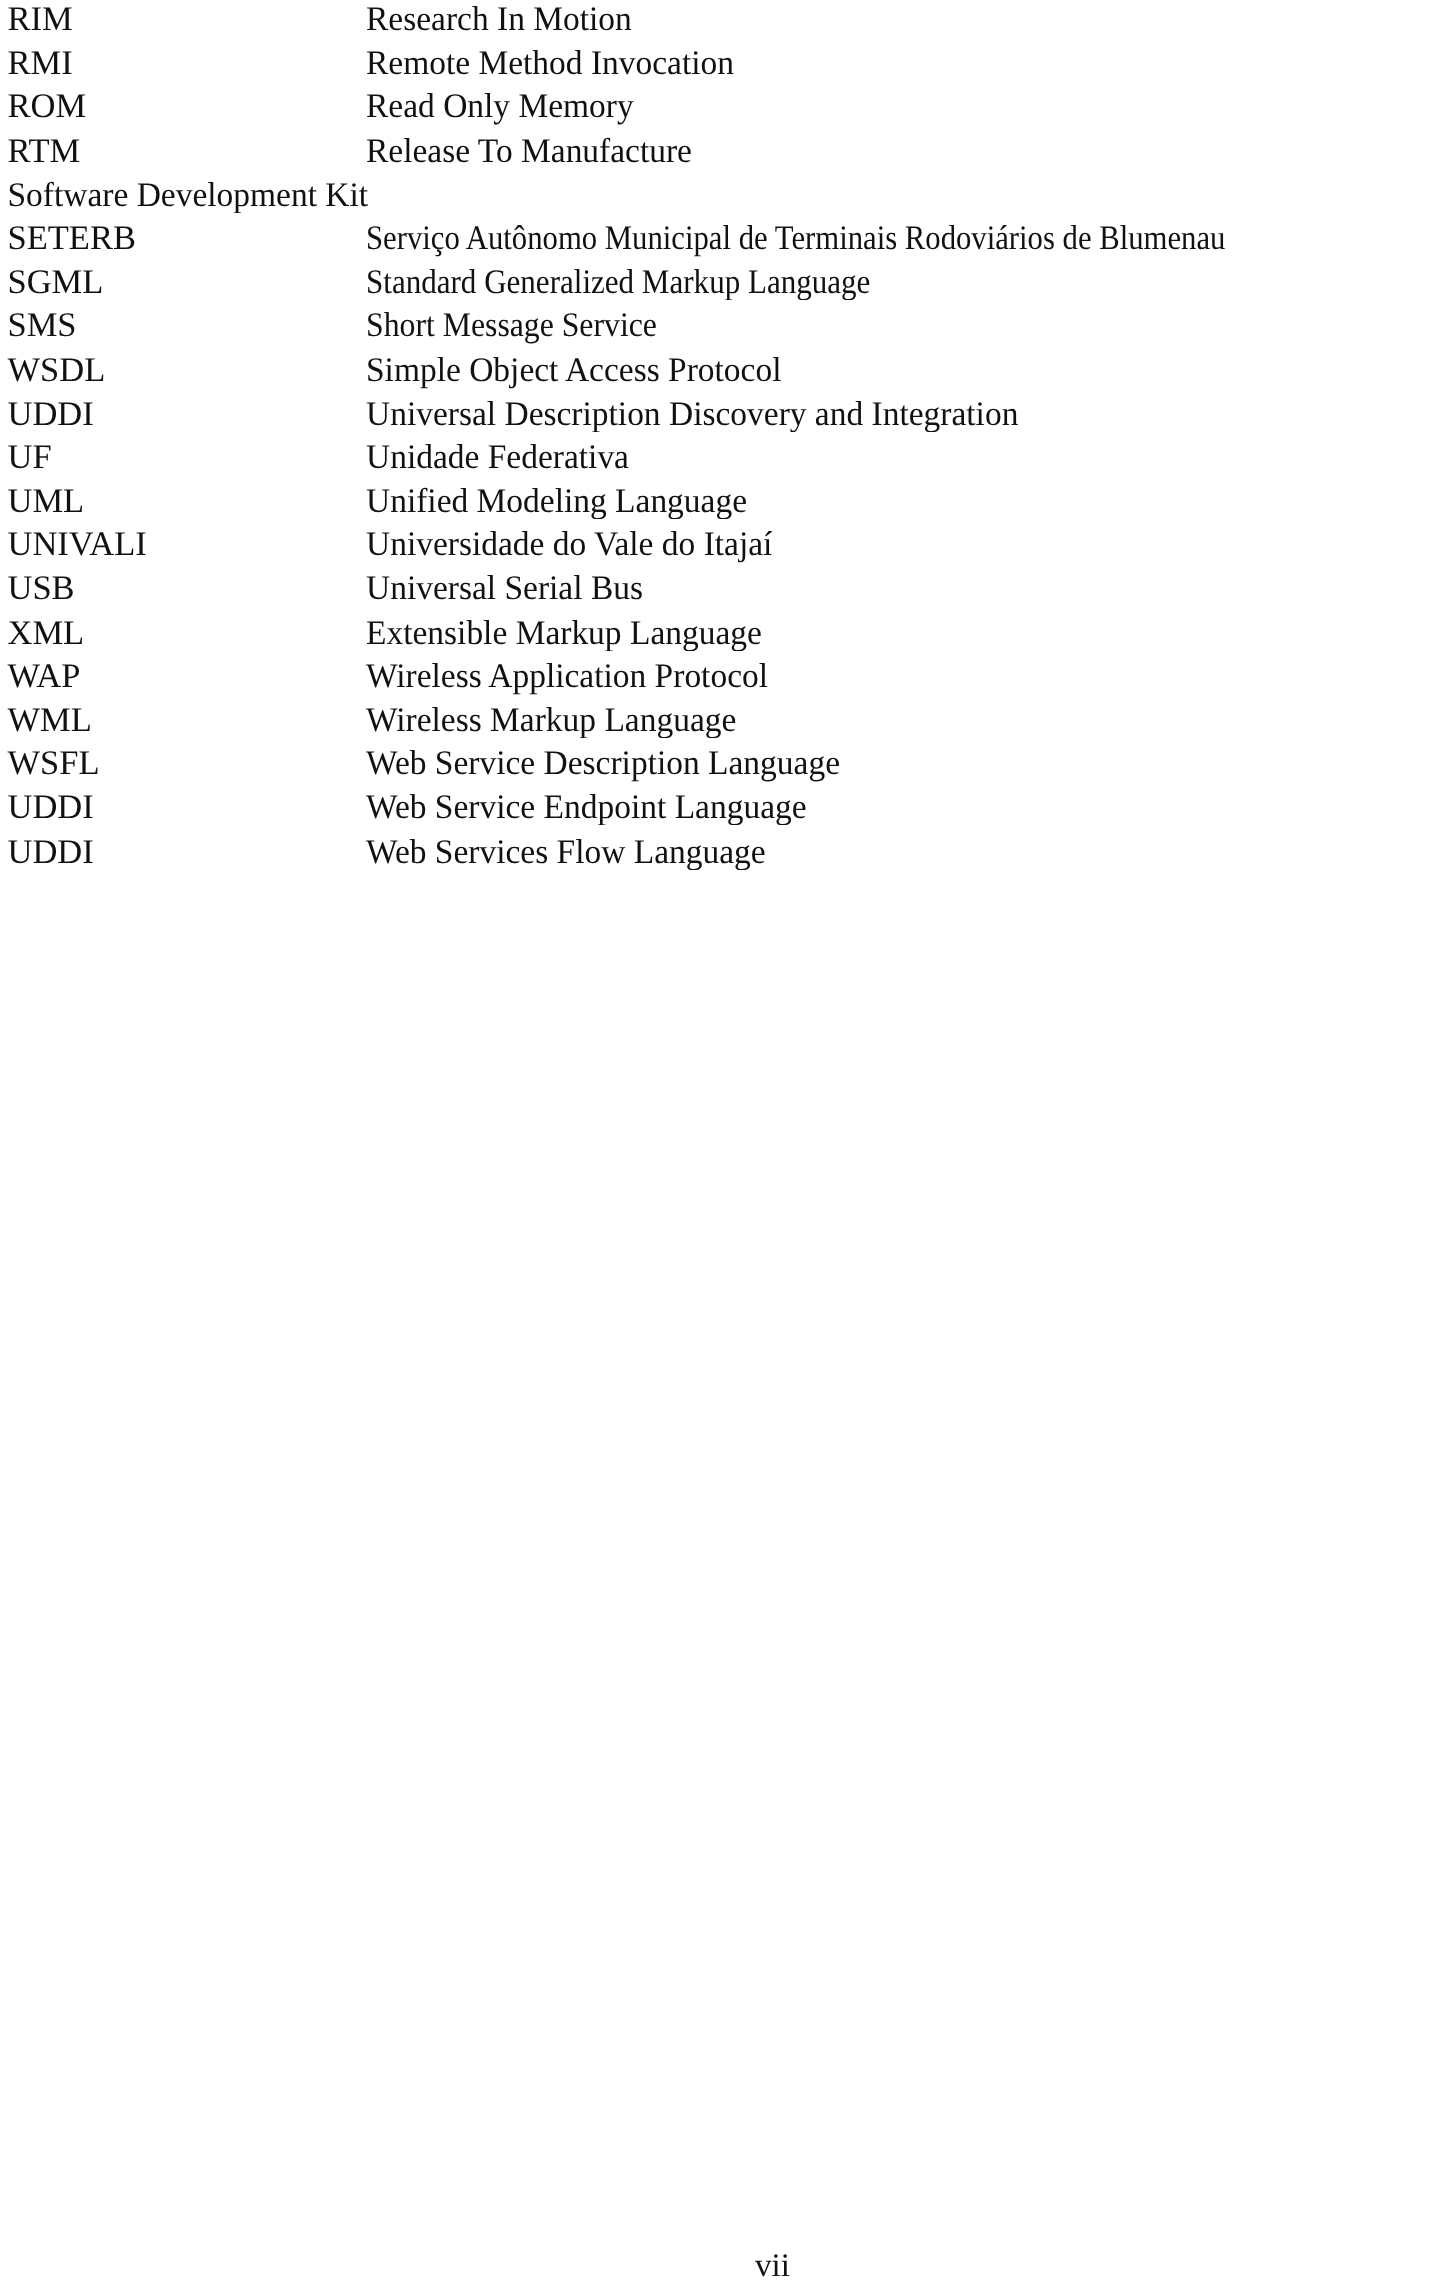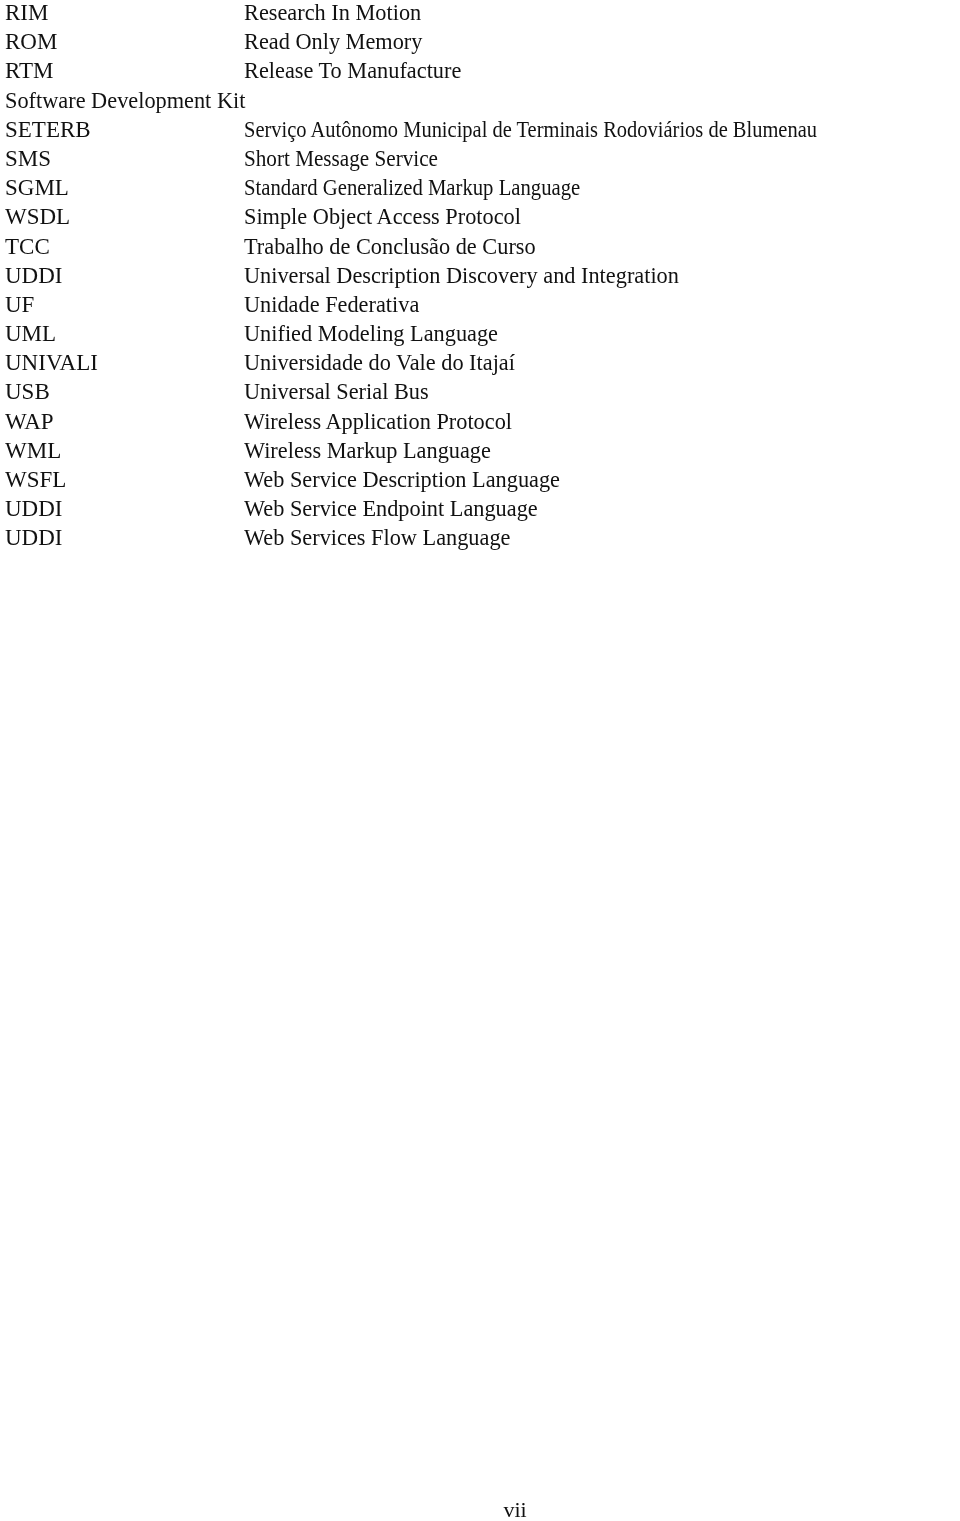--- a/index.html
+++ b/index.html
@@ -51,69 +51,73 @@
   </style>
 </head>
 <body>
 
 <ul class="abbrev-list">
   <li class="abbrev-row">
       <span class="abbrev-term">RIM</span>
       <span class="abbrev-def">Research In Motion</span>
     </li>
   <li class="abbrev-row">
+      <span class="abbrev-term">RMI</span>
+      <span class="abbrev-def">Remote Method Invocation</span>
+    </li>
+  <li class="abbrev-row">
       <span class="abbrev-term">ROM</span>
       <span class="abbrev-def">Read Only Memory</span>
     </li>
   <li class="abbrev-row">
       <span class="abbrev-term">RTM</span>
       <span class="abbrev-def">Release To Manufacture</span>
     </li>
   <li class="abbrev-row">
       <span class="abbrev-def">Software Development Kit</span>
     </li>
   <li class="abbrev-row">
       <span class="abbrev-term">SETERB</span>
       <span class="abbrev-def" style="transform: scaleX(0.89);">Serviço Autônomo Municipal de Terminais Rodoviários de Blumenau</span>
     </li>
   <li class="abbrev-row">
+      <span class="abbrev-term">SGML</span>
+      <span class="abbrev-def" style="transform: scaleX(0.9);">Standard Generalized Markup Language</span>
+    </li>
+  <li class="abbrev-row">
       <span class="abbrev-term">SMS</span>
       <span class="abbrev-def" style="transform: scaleX(0.92);">Short Message Service</span>
     </li>
   <li class="abbrev-row">
-      <span class="abbrev-term">SGML</span>
-      <span class="abbrev-def" style="transform: scaleX(0.9);">Standard Generalized Markup Language</span>
-    </li>
-  <li class="abbrev-row">
       <span class="abbrev-term">WSDL</span>
       <span class="abbrev-def">Simple Object Access Protocol</span>
-    </li>
-  <li class="abbrev-row">
-      <span class="abbrev-term">TCC</span>
-      <span class="abbrev-def">Trabalho de Conclusão de Curso</span>
     </li>
   <li class="abbrev-row">
       <span class="abbrev-term">UDDI</span>
       <span class="abbrev-def">Universal Description Discovery and Integration</span>
     </li>
   <li class="abbrev-row">
       <span class="abbrev-term">UF</span>
       <span class="abbrev-def">Unidade Federativa</span>
     </li>
   <li class="abbrev-row">
       <span class="abbrev-term">UML</span>
       <span class="abbrev-def">Unified Modeling Language</span>
     </li>
   <li class="abbrev-row">
       <span class="abbrev-term">UNIVALI</span>
       <span class="abbrev-def">Universidade do Vale do Itajaí</span>
     </li>
   <li class="abbrev-row">
       <span class="abbrev-term">USB</span>
       <span class="abbrev-def">Universal Serial Bus</span>
+    </li>
+  <li class="abbrev-row">
+      <span class="abbrev-term">XML</span>
+      <span class="abbrev-def">Extensible Markup Language</span>
     </li>
   <li class="abbrev-row">
       <span class="abbrev-term">WAP</span>
       <span class="abbrev-def">Wireless Application Protocol</span>
     </li>
   <li class="abbrev-row">
       <span class="abbrev-term">WML</span>
       <span class="abbrev-def">Wireless Markup Language</span>
     </li>
   <li class="abbrev-row">

